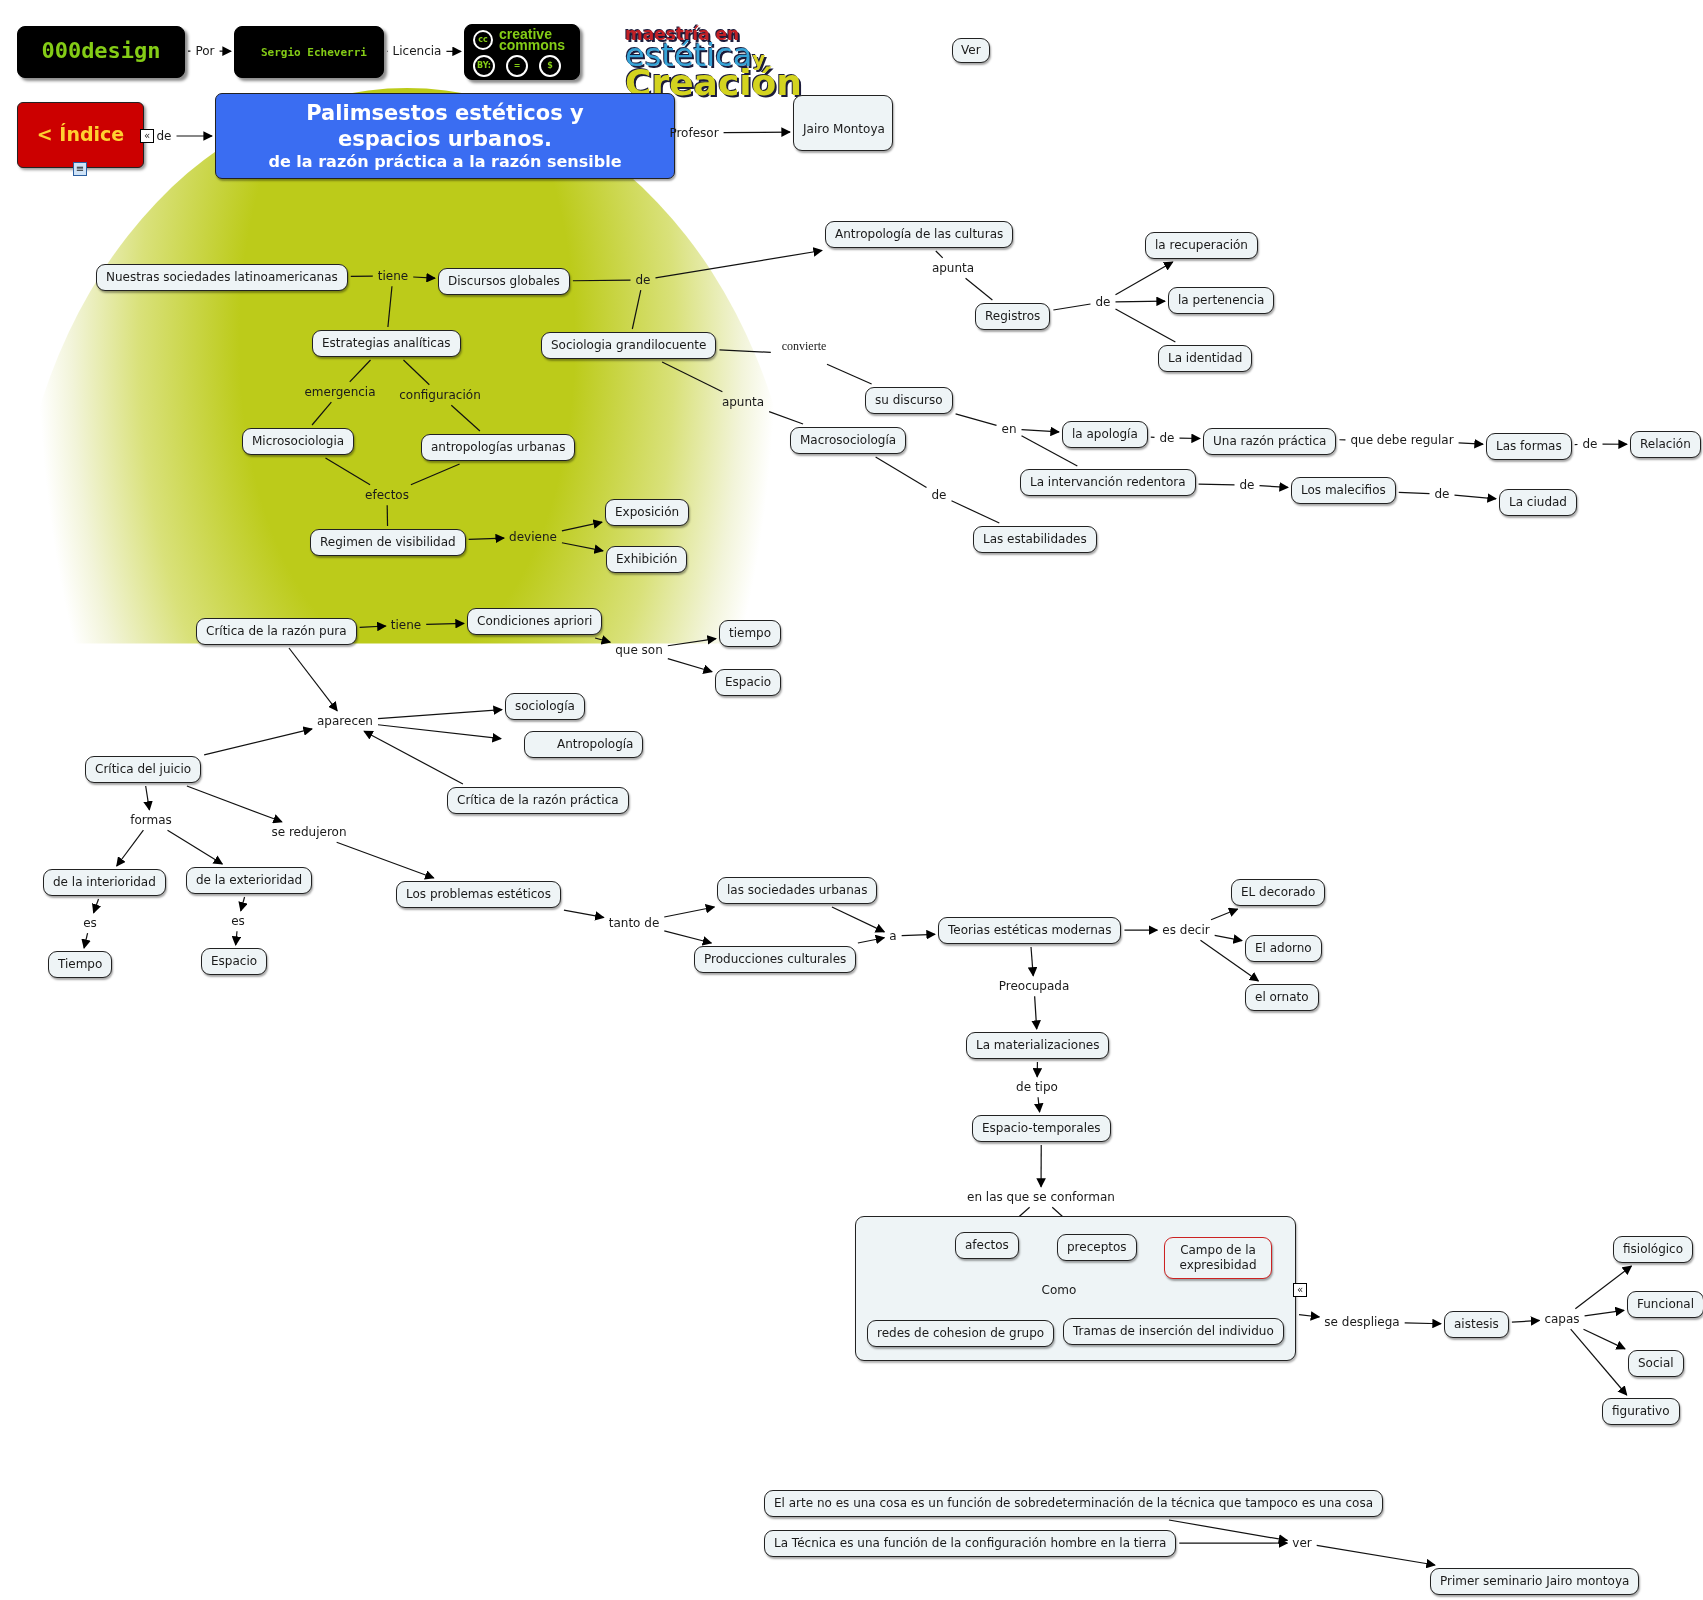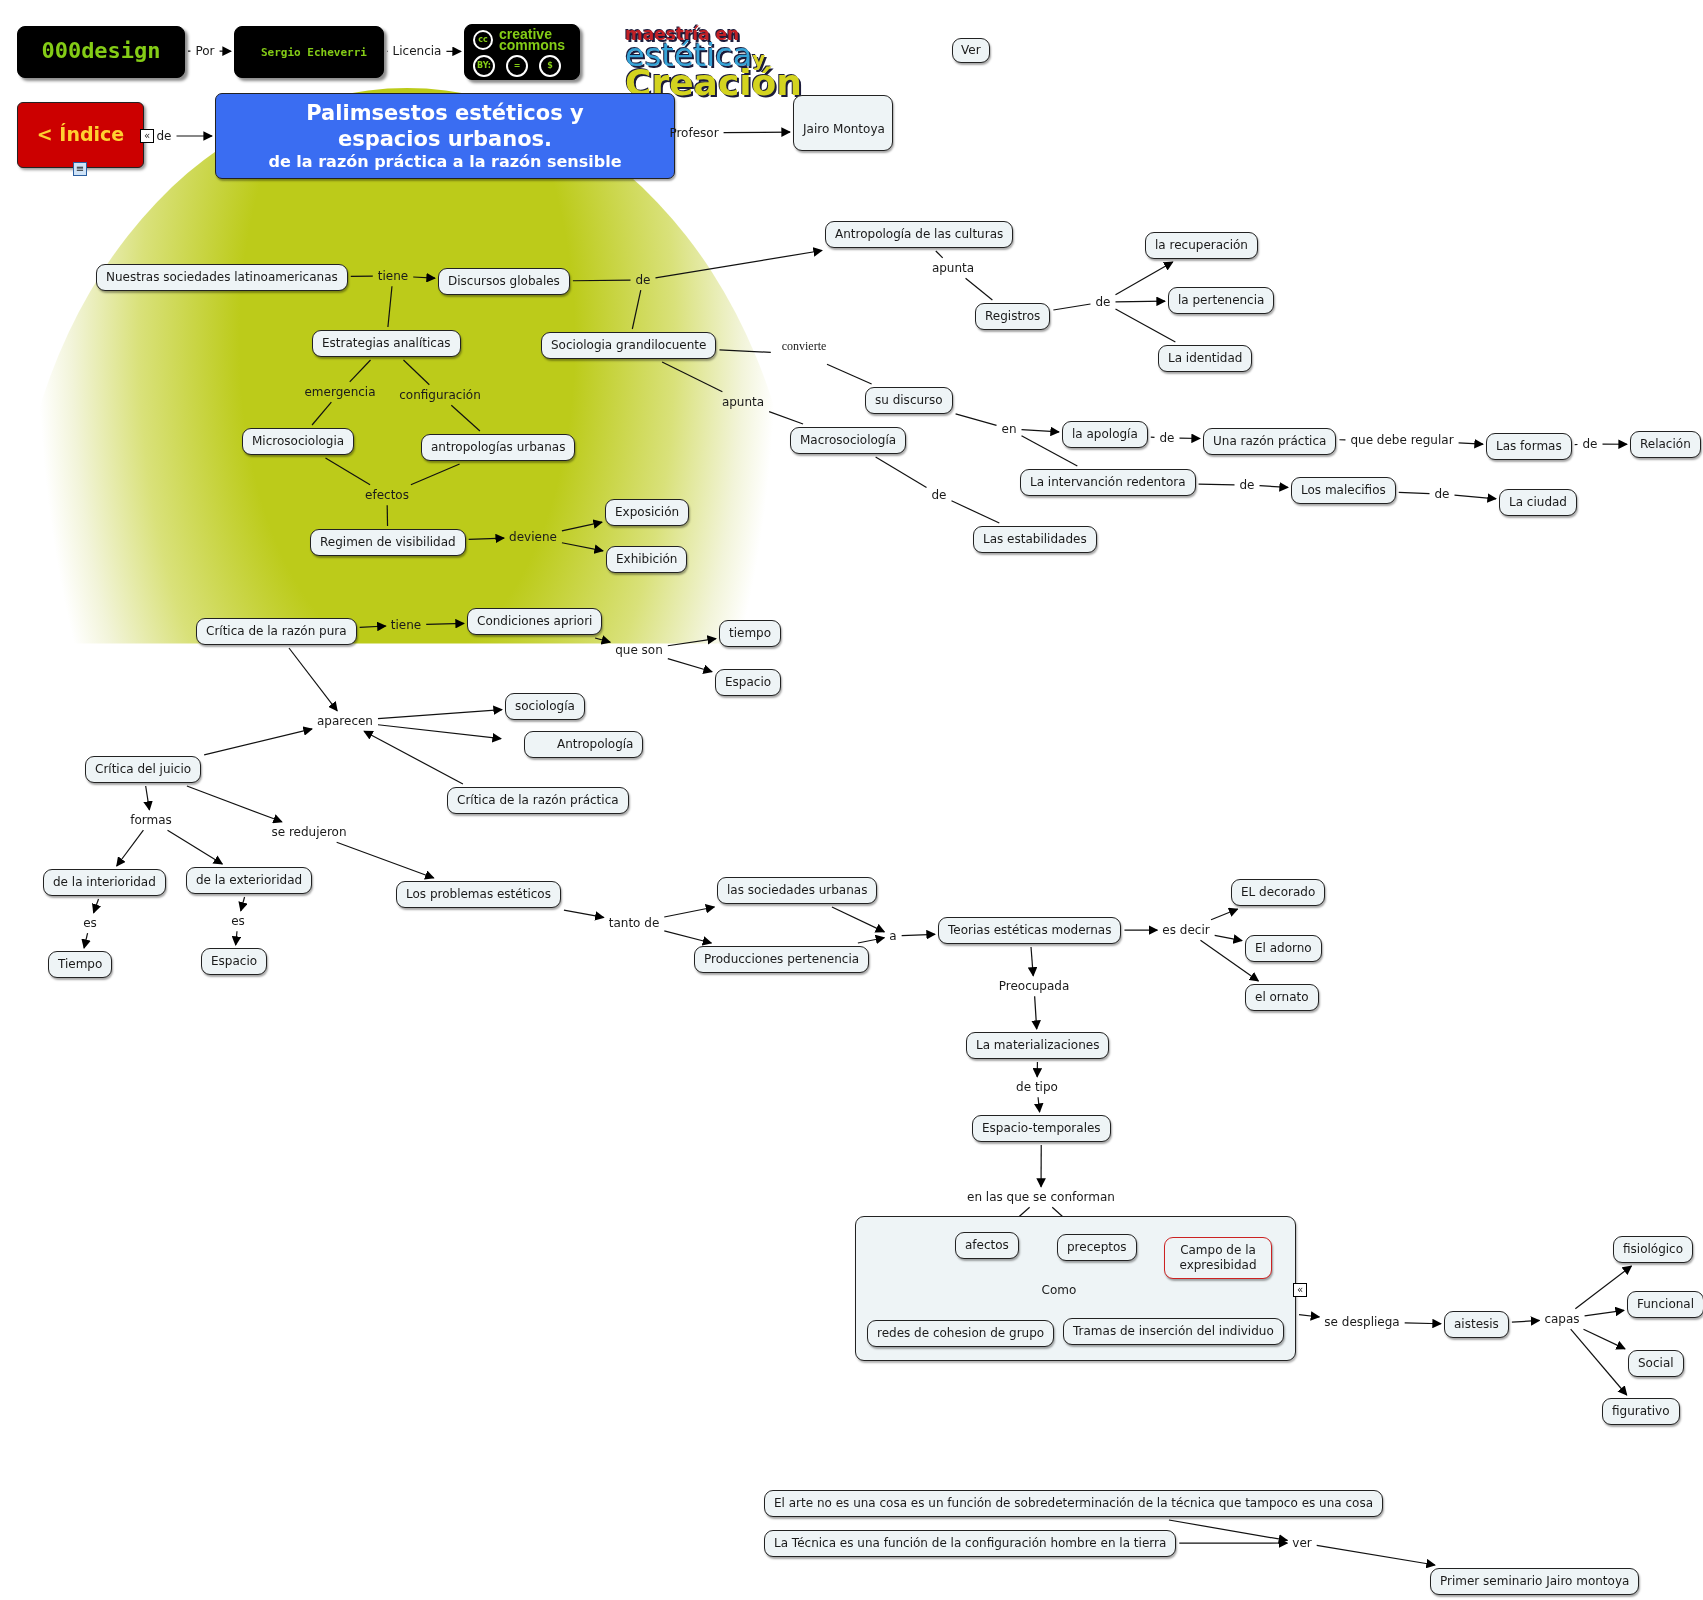--- a/index.html
+++ b/index.html
@@ -237,21 +237,21 @@
 <div class="link" id="l-seredu" style="left:309px;top:832px;">se redujeron</div>
 <div class="node" id="n-interior" style="left:43px;top:869px;">de la interioridad</div>
 <div class="node" id="n-exterior" style="left:186px;top:867px;">de la exterioridad</div>
 <div class="link" id="l-es1" style="left:90px;top:923px;">es</div>
 <div class="link" id="l-es2" style="left:238px;top:921px;">es</div>
 <div class="node" id="n-tiempo" style="left:48px;top:951px;">Tiempo</div>
 <div class="node" id="n-espacio" style="left:201px;top:948px;">Espacio</div>
 <div class="node" id="n-problemas" style="left:396px;top:881px;">Los problemas estéticos</div>
 <div class="link" id="l-tantode" style="left:634px;top:923px;">tanto de</div>
 <div class="node" id="n-socurb" style="left:717px;top:877px;">las sociedades urbanas</div>
-<div class="node" id="n-produc" style="left:694px;top:946px;">Producciones pertenencia</div>
+<div class="node" id="n-produc" style="left:694px;top:946px;">Producciones culturales</div>
 <div class="link" id="l-a" style="left:893px;top:936px;">a</div>
 <div class="node" id="n-teorias" style="left:938px;top:917px;">Teorias estéticas modernas</div>
 <div class="link" id="l-esdecir" style="left:1186px;top:930px;">es decir</div>
 <div class="node" id="n-decor" style="left:1231px;top:879px;">EL decorado</div>
 <div class="node" id="n-adorno" style="left:1245px;top:935px;">El adorno</div>
 <div class="node" id="n-ornato" style="left:1245px;top:984px;">el ornato</div>
 <div class="link" id="l-preoc" style="left:1034px;top:986px;">Preocupada</div>
 <div class="node" id="n-mater" style="left:966px;top:1032px;">La materializaciones</div>
 <div class="link" id="l-detipo" style="left:1037px;top:1087px;">de tipo</div>
 <div class="node" id="n-esptemp" style="left:972px;top:1115px;">Espacio-temporales</div>

